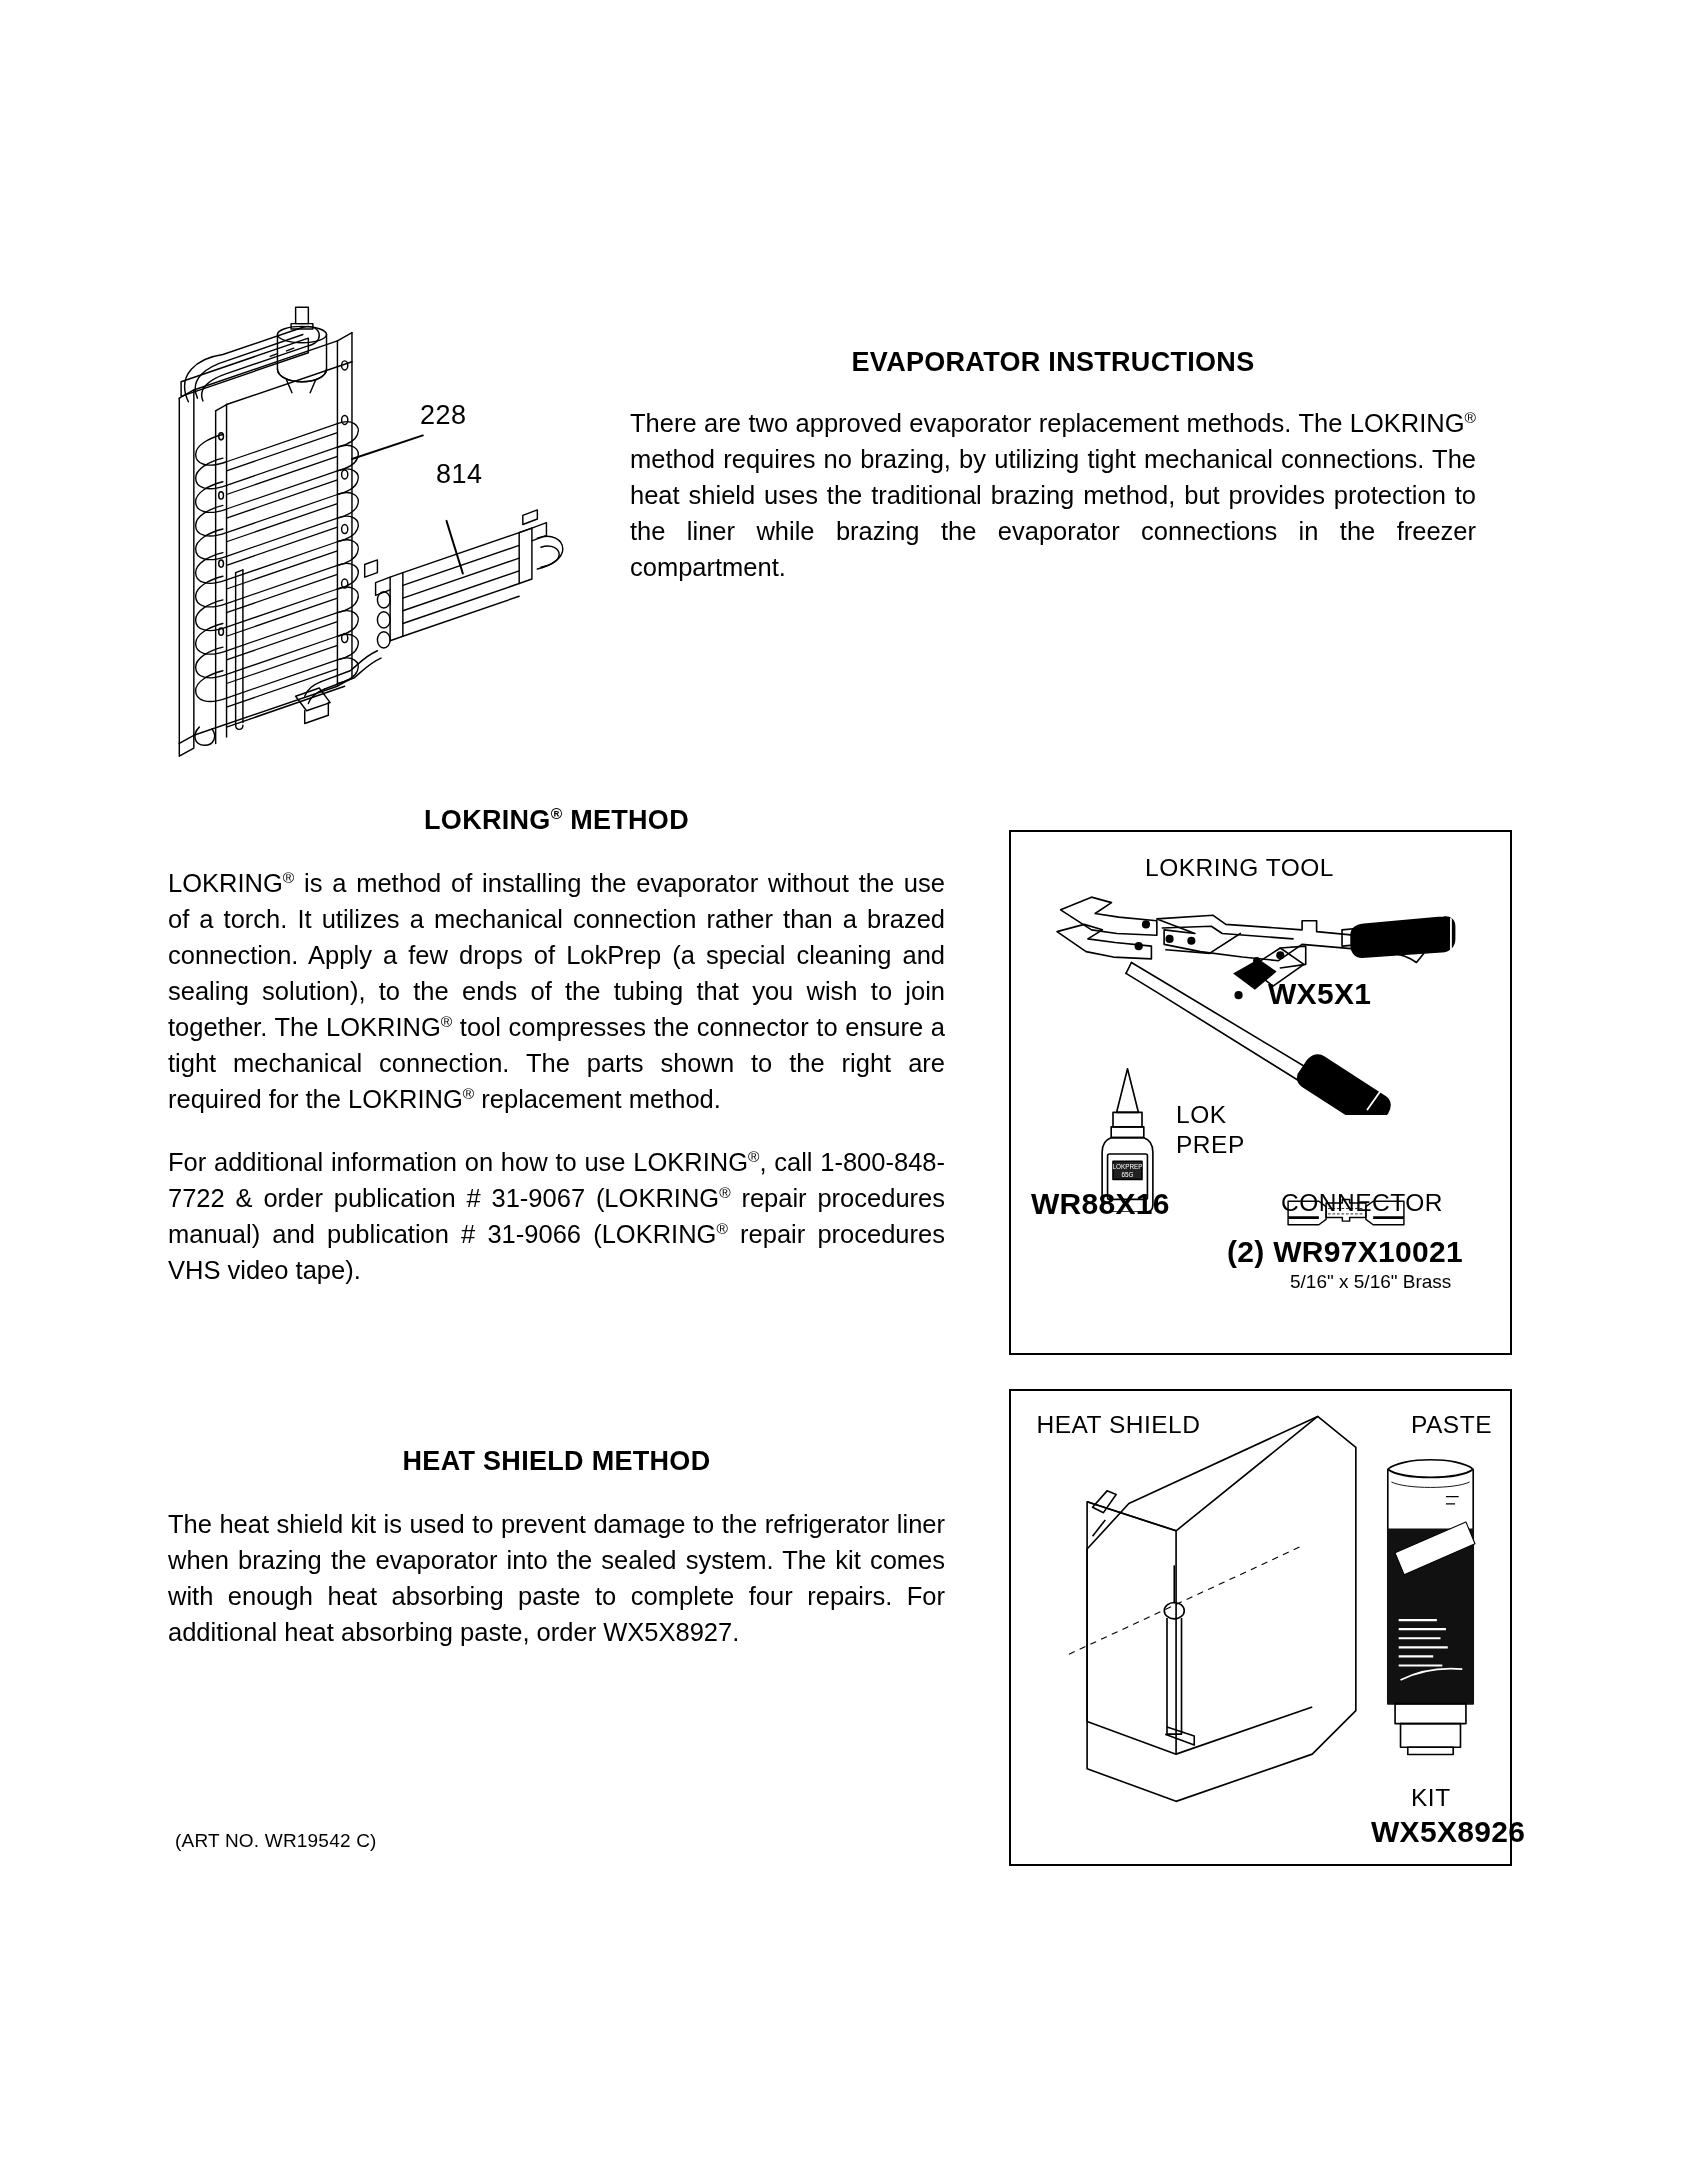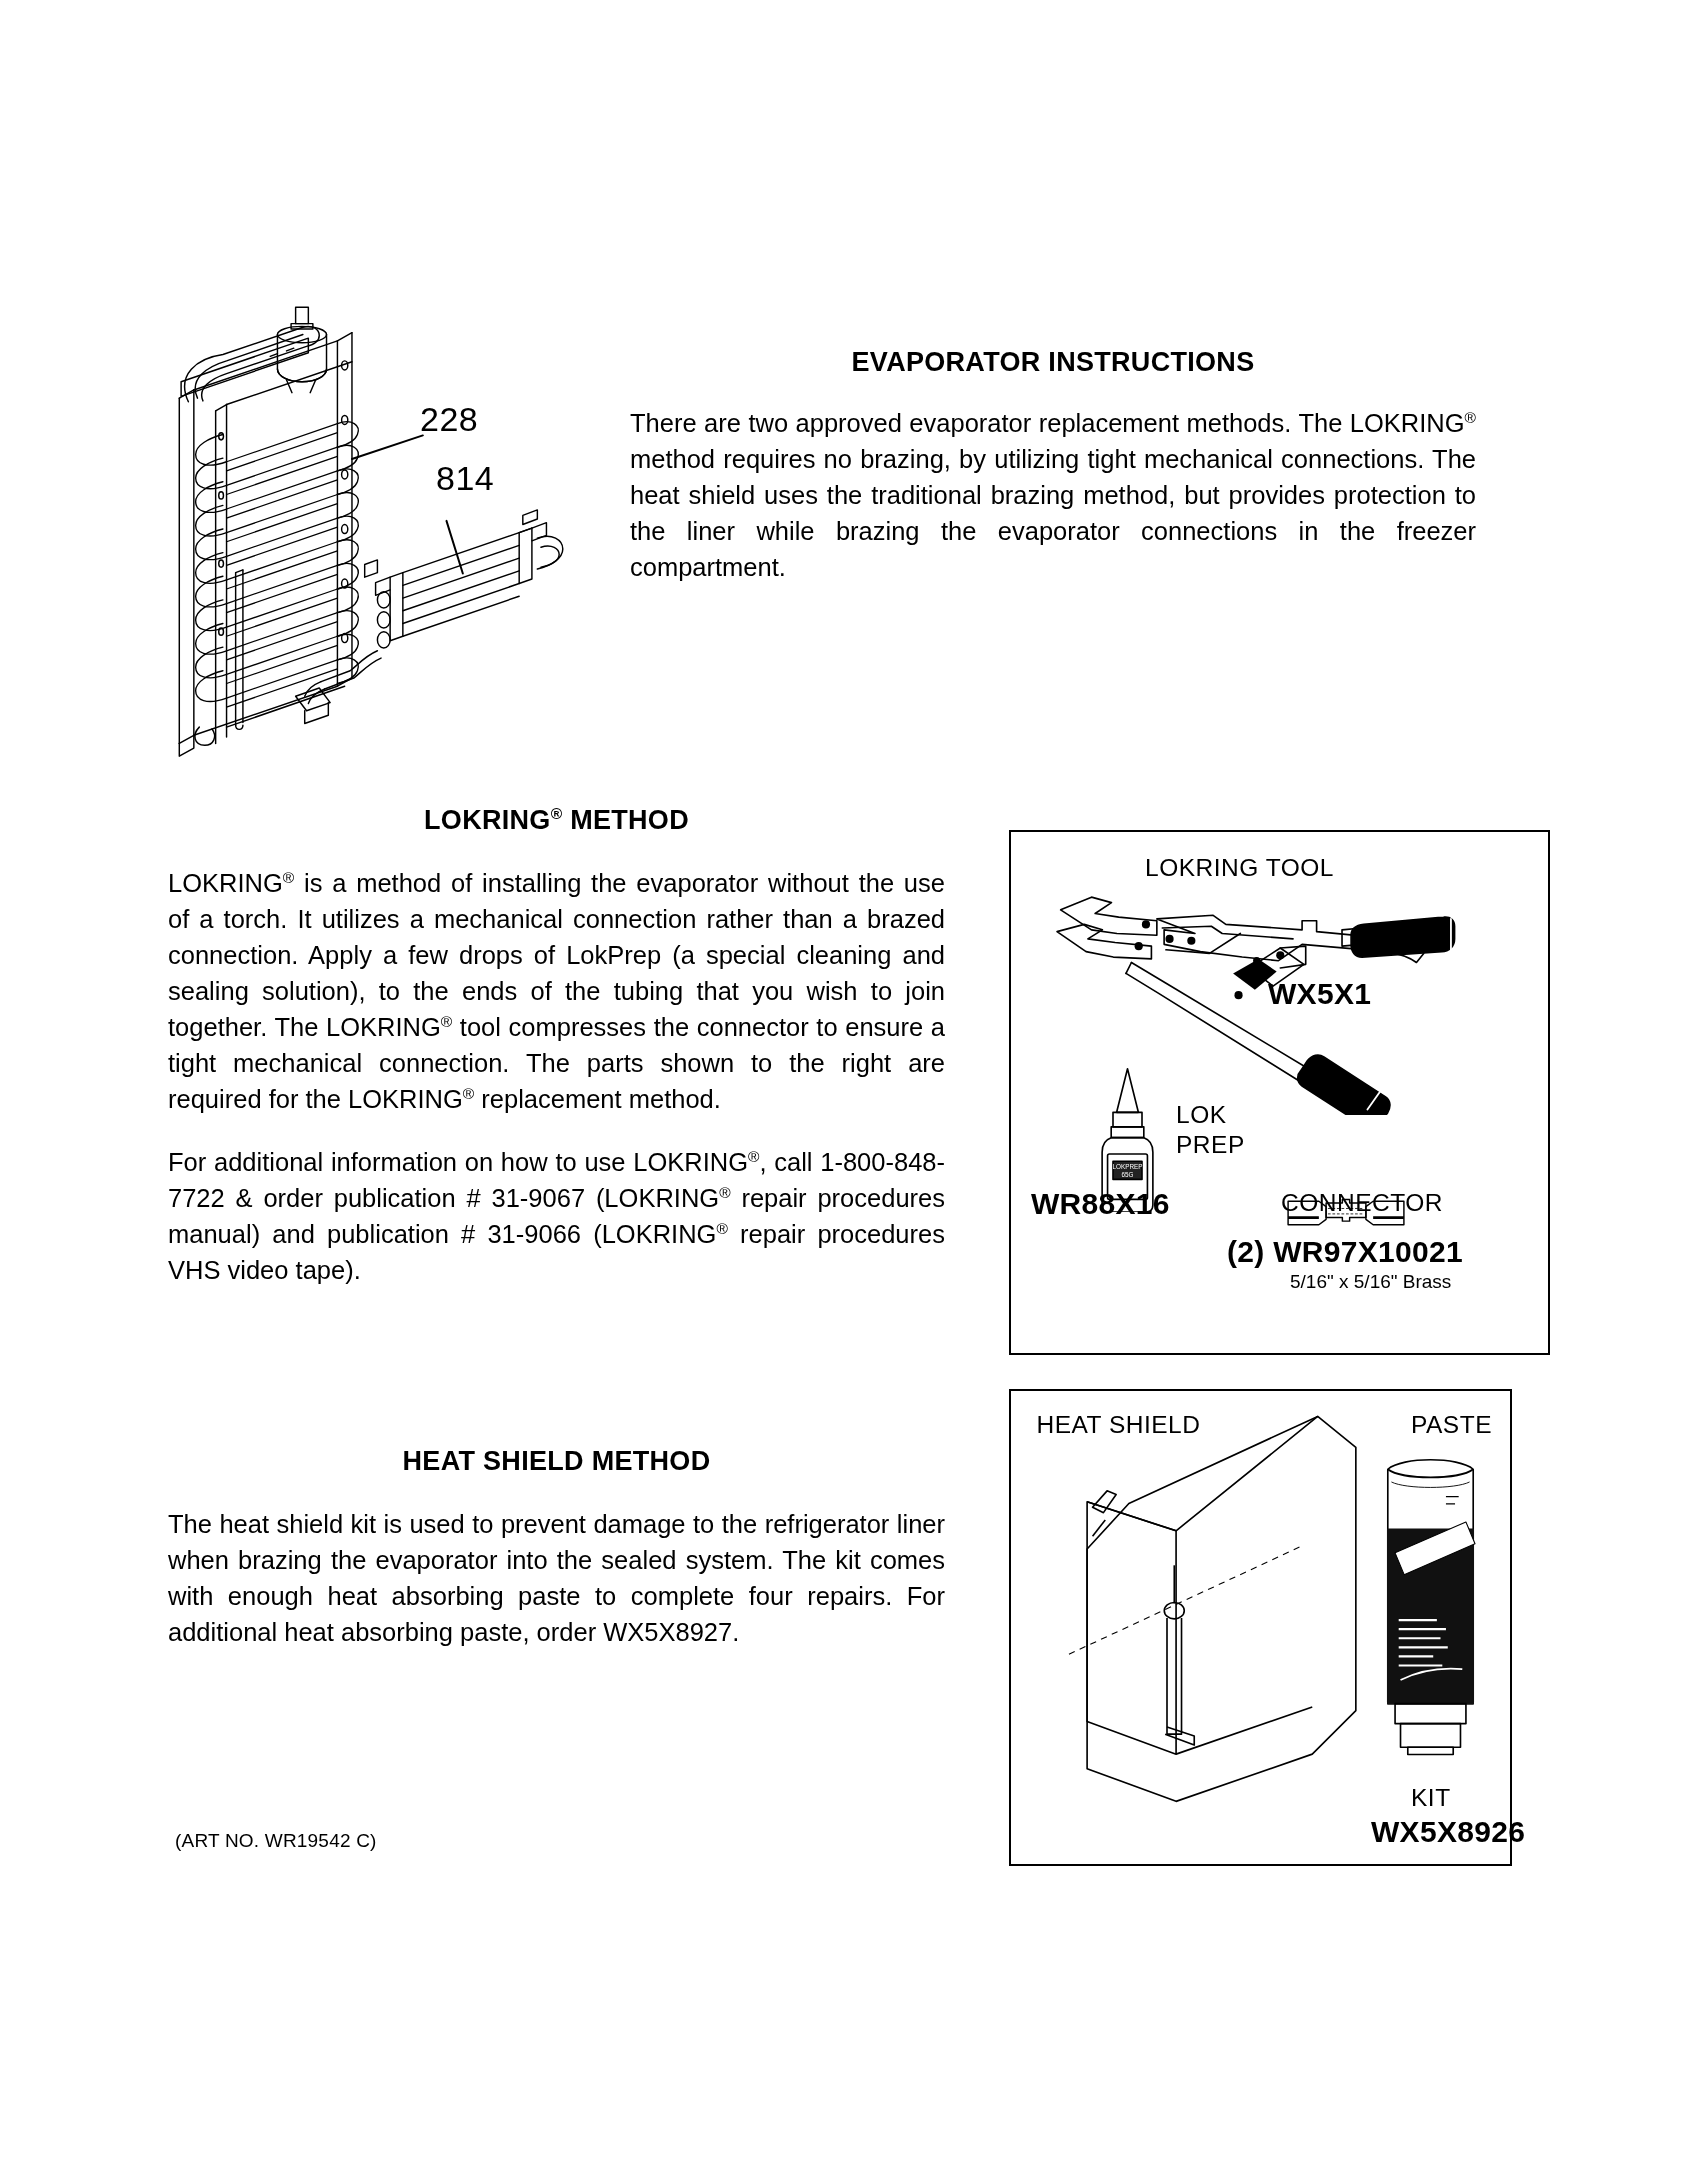--- a/index.html
+++ b/index.html
@@ -25,21 +25,21 @@
     position: absolute;
     left: 159px;
     top: 300px;
     width: 455px;
     height: 518px;
   }
   #evap-illustration svg { display: block; width: 100%; height: 100%; }
 
   .callout-label {
     position: absolute;
-    font-size: 34px;
+    font-size: 27px;
     font-weight: 400;
     letter-spacing: 0.5px;
     color: #000;
     white-space: nowrap;
   }
   #callout-228 { left: 420px; top: 400px; }
   #callout-814 { left: 436px; top: 459px; }
 
   
   #intro-block {
@@ -94,21 +94,21 @@
   
   .figure-box {
     position: absolute;
     border: 2.7px solid #000;
     background: #fff;
     box-sizing: border-box;
   }
   #box-lokring-parts {
     left: 1009px;
     top: 830px;
-    width: 541px;
+    width: 503px;
     height: 525px;
   }
   #box-heatshield-parts {
     left: 1009px;
     top: 1389px;
     width: 503px;
     height: 477px;
   }
 
   .fig-caption {

